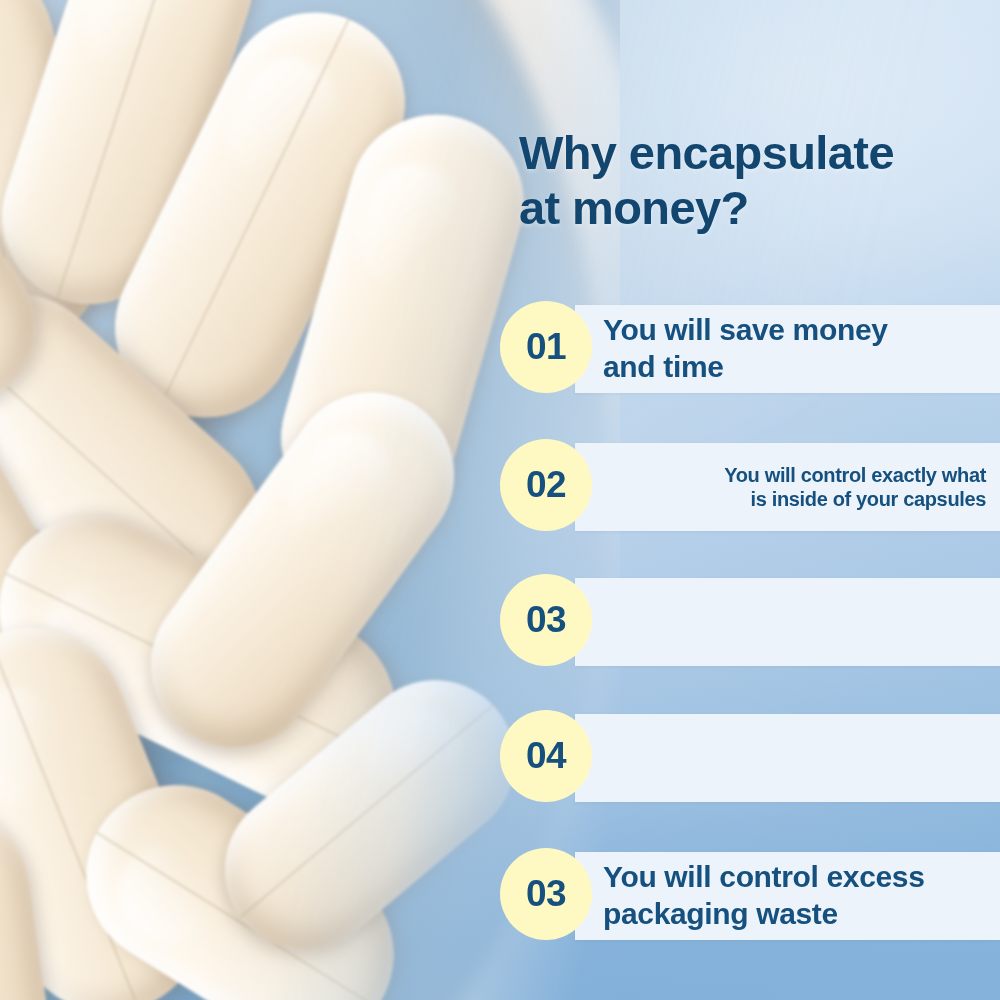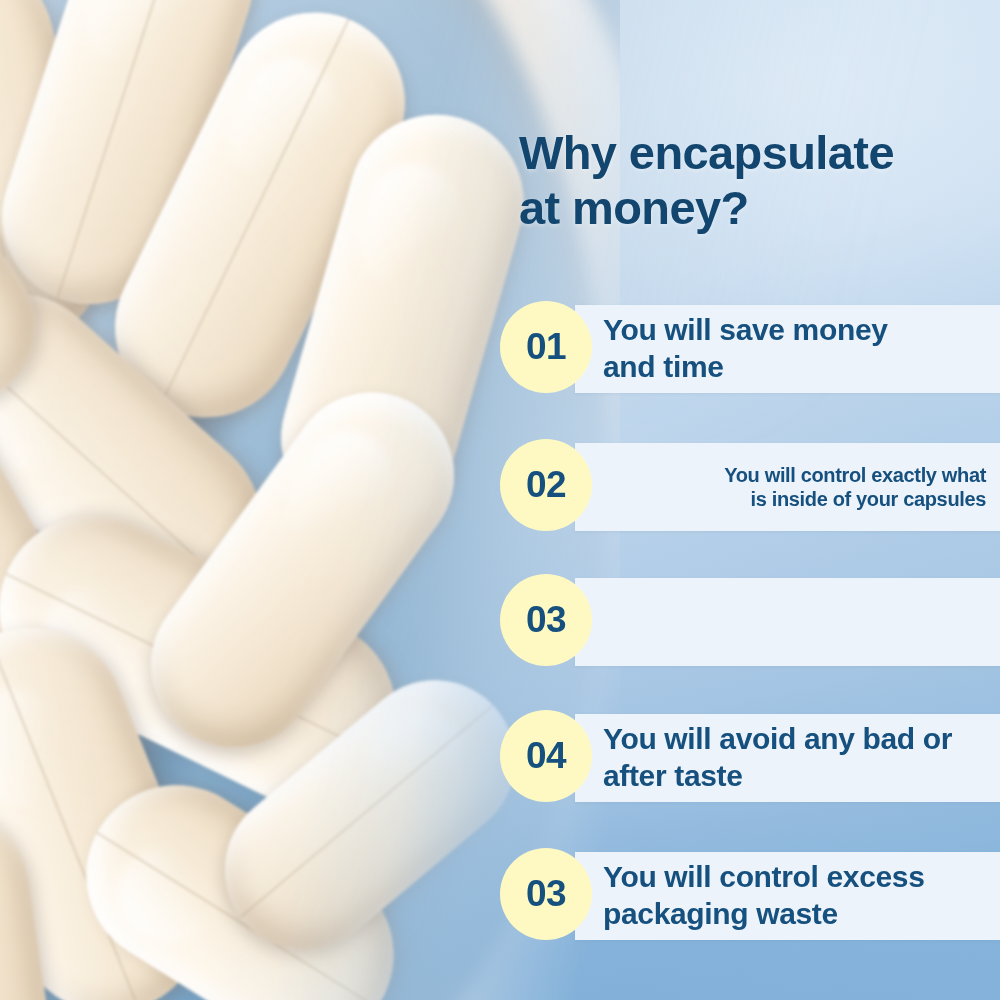--- a/index.html
+++ b/index.html
@@ -292,22 +292,20 @@
       </div>
 
       <div class="row r2">
         <div class="bar"></div>
         <div class="num-badge">03</div>
       </div>
 
       <div class="row r3">
         <div class="bar"></div>
         <div class="num-badge">04</div>
-        <div class="row-text">You will avoid any bad or
-after taste</div>
       </div>
 
       <div class="row r4">
         <div class="bar"></div>
         <div class="num-badge">03</div>
         <div class="row-text">You will control excess
 packaging waste</div>
       </div>
 
     </div>

